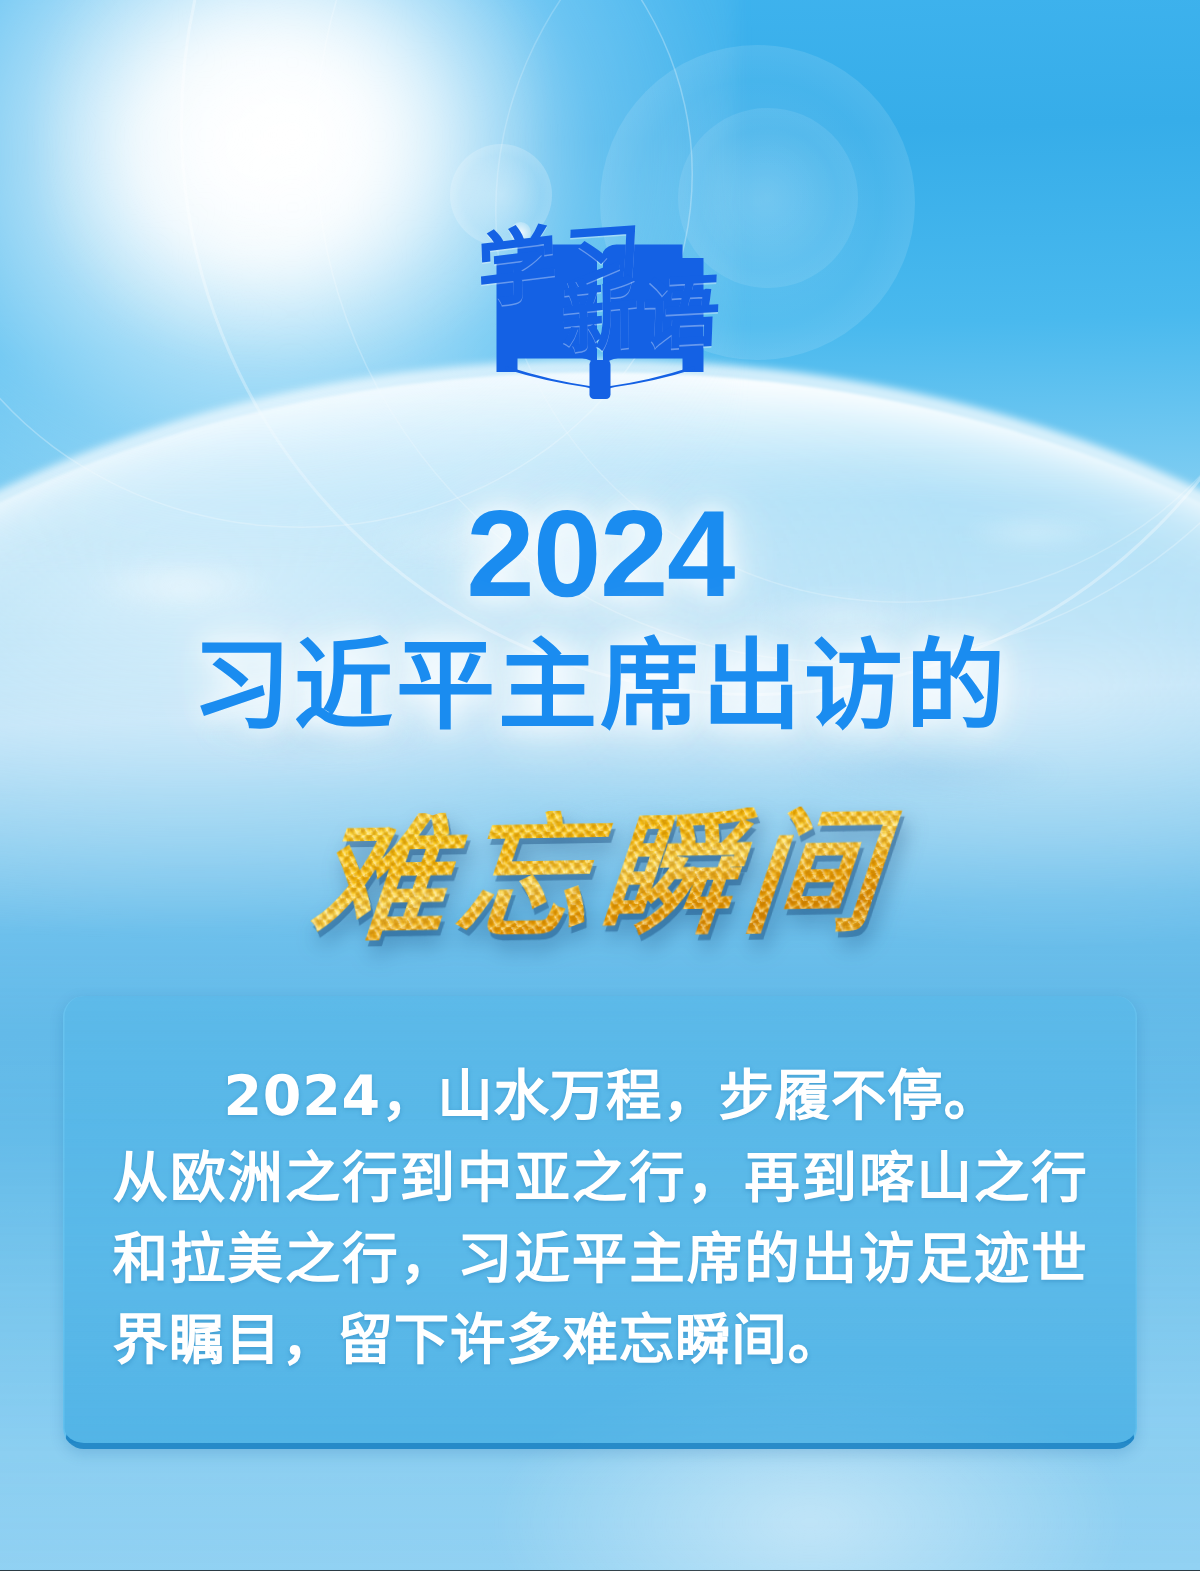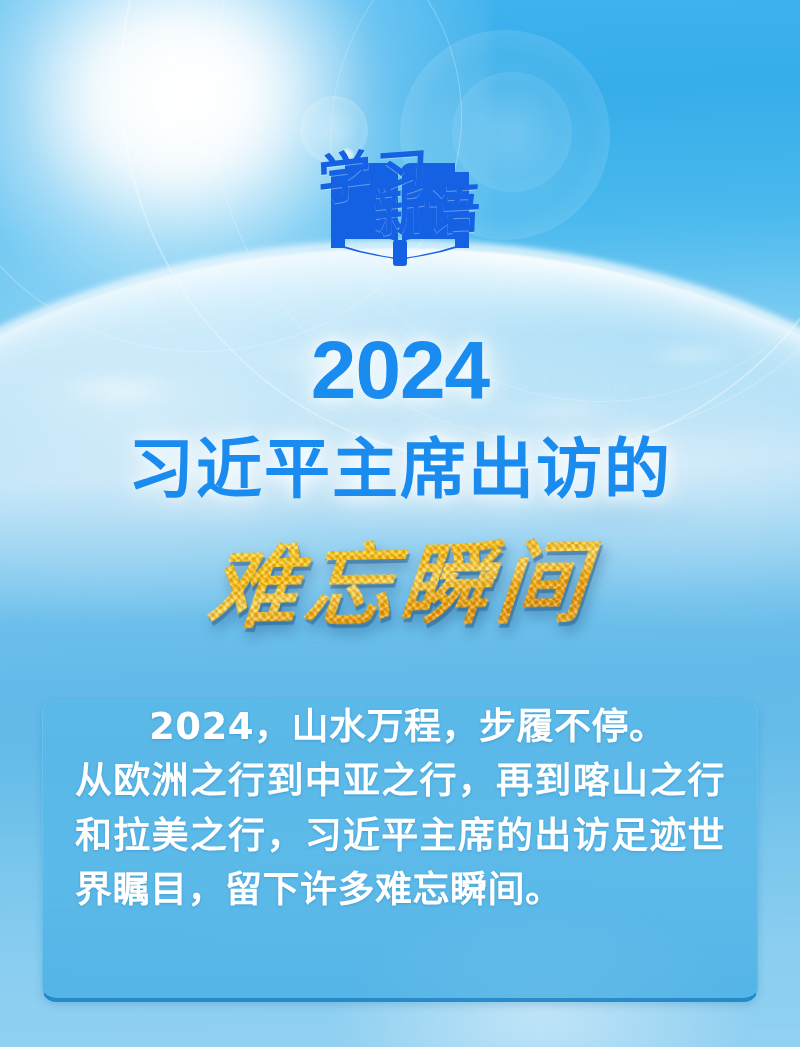--- a/index.html
+++ b/index.html
@@ -179,21 +179,21 @@
        0 0 52px rgba(255,255,255,0.6);
   }
   .headline .year {
     font-size: 82px;
     line-height: 0.98;
     letter-spacing: -1px;
     font-family: "Liberation Sans", "DejaVu Sans", sans-serif;
     text-align: center;
   }
   .headline .line2 {
-    margin-top: 26px;
+    margin-top: 14px;
     font-size: 66px;
     line-height: 1.02;
     letter-spacing: 2px;
     font-family: "DejaVu Sans", "Liberation Sans", sans-serif;
   }
 
   
   .gold-wrap {
     position: absolute;
     left: 0; right: 0; top: 540px;
@@ -226,33 +226,34 @@
     filter:
       drop-shadow(2px 4px 0 rgba(20,70,120,0.40))
       drop-shadow(4px 8px 7px rgba(15,60,110,0.35));
     transform: skewX(-6deg) rotate(-1deg);
     padding: 0 6px;
   }
 
   
   .panel {
     position: absolute;
-    left: 42px; top: 700px;
+    left: 42px; top: 664px;
     width: 716px; height: 302px;
     box-sizing: border-box;
     border-radius: 14px;
     background: linear-gradient(180deg,
         rgba(86,184,232,0.52) 0%,
         rgba(74,178,230,0.62) 55%,
         rgba(62,170,226,0.72) 100%);
     border-bottom: 4px solid rgba(17,122,190,0.78);
     border-left: 1px solid rgba(120,205,245,0.45);
     border-right: 1px solid rgba(120,205,245,0.35);
     box-shadow: 0 3px 9px rgba(10,85,150,0.18);
     display: flex;
+    align-items: center;
     justify-content: center;
   }
   .panel-text {
     color: #ffffff;
     font-family: "DejaVu Sans", "Liberation Sans", sans-serif;
     font-weight: bold;
     font-size: 37px;
     line-height: 1.47;
     letter-spacing: 0.5px;
     text-align: justify;

